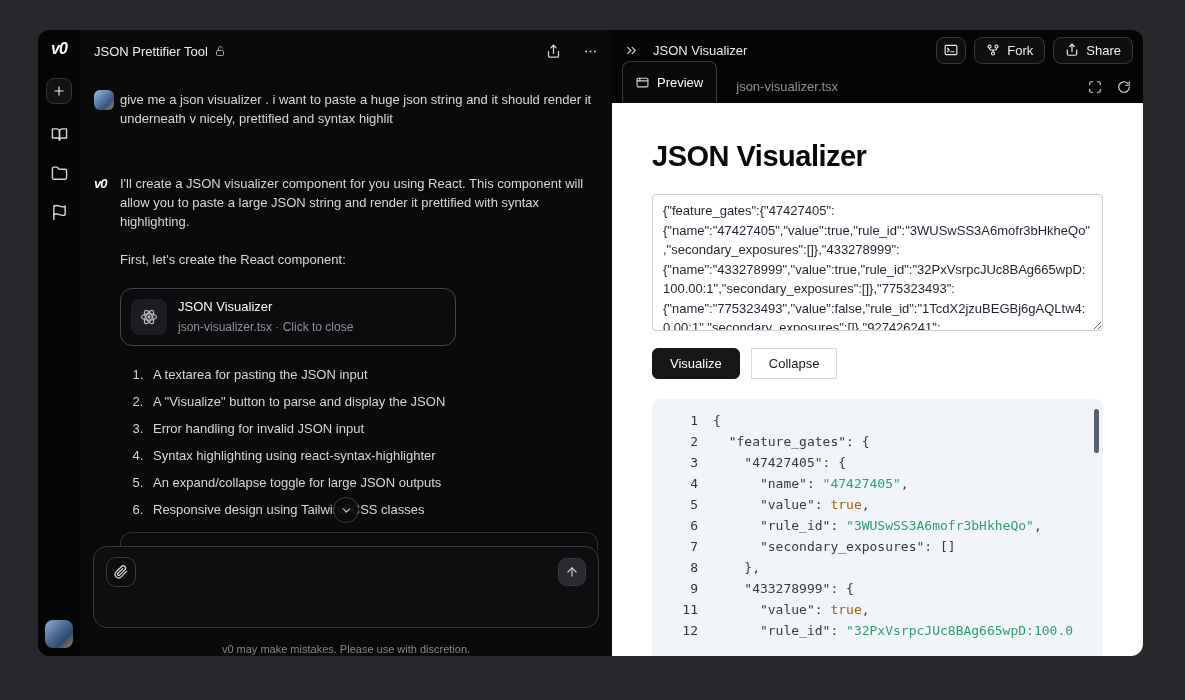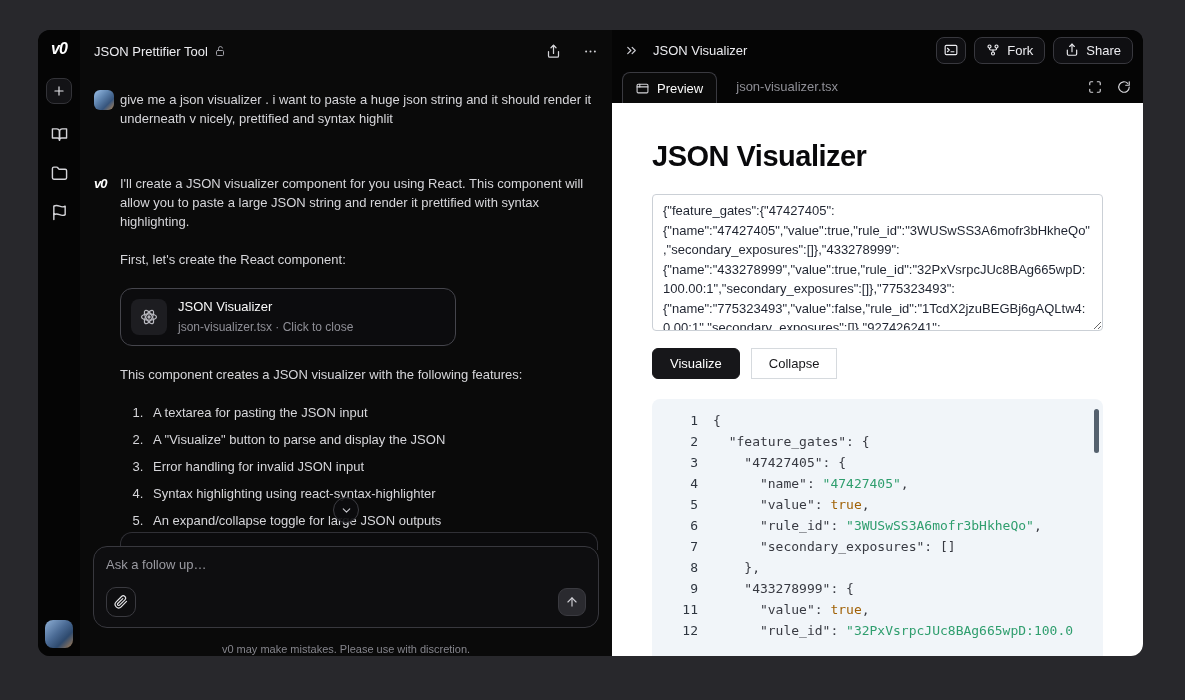--- a/index.html
+++ b/index.html
@@ -62,21 +62,21 @@
   .preview { flex:1; display:flex; flex-direction:column; background:#050505; min-width:0; }
   .p-header { height:40px; display:flex; align-items:center; justify-content:space-between; padding:0 10px 0 12px; flex-shrink:0; }
   .p-header-left { display:flex; align-items:center; gap:14px; color:#ececf0; font-size:13px; font-weight:500; }
   .p-header-left svg { width:15px; height:15px; color:#c9c9cf; cursor:pointer; }
   .p-header-right { display:flex; align-items:flex-end; gap:8px; }
   .hdr-btn { height:27px; border:1px solid #38383e; border-radius:8px; background:#0f0f12; color:#ececf0; font-size:13px; font-weight:500; display:flex; align-items:center; gap:7px; padding:0 11px; cursor:pointer; font-family:"Liberation Sans", sans-serif; }
   .hdr-btn svg { width:14px; height:14px; }
   .hdr-btn.icon-only { width:30px; padding:0; justify-content:center; }
 
   .p-tabs { height:33px; display:flex; align-items:center; padding:0 12px 0 10px; flex-shrink:0; }
-  .tab-preview { height:31px; display:flex; align-items:center; gap:8px; padding:0 13px; border:1px solid #3a3a40; border-radius:8px 8px 0 0; border-bottom:none; color:#fafafa; font-size:13px; font-weight:500; align-self:flex-end; cursor:pointer; background:#0a0a0a; }
+  .tab-preview { height:42px; display:flex; align-items:center; gap:8px; padding:0 13px; border:1px solid #3a3a40; border-radius:8px 8px 0 0; border-bottom:none; color:#fafafa; font-size:13px; font-weight:500; align-self:flex-end; cursor:pointer; background:#0a0a0a; }
   .tab-preview svg { width:13px; height:13px; color:#d4d4d8; }
   .tab-file { margin-left:19px; color:#8f8f96; font-size:13px; cursor:pointer; }
   .p-tabs-spacer { flex:1; }
   .p-tabs-right { display:flex; align-items:center; gap:15px; }
   .p-tabs-right svg { width:14px; height:14px; color:#d4d4d8; cursor:pointer; }
 
   .p-body { flex:1; background:#ffffff; padding:37px 40px 0; overflow:hidden; position:relative; }
   .p-body h1 { font-size:29px; font-weight:800; color:#09090b; letter-spacing:-0.5px; margin-bottom:21px; }
   .json-input { width:100%; height:137px; border:1px solid #cbd0d6; border-radius:4px; padding:6px 10px; font-family:"Liberation Sans", sans-serif; font-size:13px; line-height:19.5px; color:#1f2430; resize:both; outline:none; overflow:hidden; }
   .btn-row { display:flex; gap:11px; margin-top:13px; }
@@ -180,21 +180,20 @@
                   <ellipse cx="12" cy="12" rx="10" ry="4.2" transform="rotate(60 12 12)"></ellipse>
                   <ellipse cx="12" cy="12" rx="10" ry="4.2" transform="rotate(120 12 12)"></ellipse>
                 </svg>
             </div>
             <div>
               <div class="card-title">JSON Visualizer</div>
               <div class="card-sub">json-visualizer.tsx · Click to close</div>
             </div>
           </div>
 
-          <p>This component creates a JSON visualizer with the following features:</p>
           <ol class="features">
               <li>A textarea for pasting the JSON input</li>
               <li>A "Visualize" button to parse and display the JSON</li>
               <li>Error handling for invalid JSON input</li>
               <li>Syntax highlighting using react-syntax-highlighter</li>
               <li>An expand/collapse toggle for large JSON outputs</li>
               <li>Responsive design using Tailwind CSS classes</li>
             </ol>
           <p>To use this component, you'll need to install the required dependencies. You can do this by running the following command in your project directory:</p>
         </div>
@@ -205,21 +204,20 @@
       <span>
           <svg viewBox="0 0 24 24" fill="none" stroke="currentColor" stroke-width="2" stroke-linecap="round" stroke-linejoin="round">
             <polyline points="6 9 12 15 18 9"></polyline>
           </svg>
         </span>
     </div>
 
     <div class="partial-code-block"></div>
 
     <div class="input-box">
-      <input class="follow-input" placeholder="Ask a follow up…" style="">
       <div class="input-actions">
         <button class="attach-btn">
           <span>
               <svg viewBox="0 0 24 24" fill="none" stroke="currentColor" stroke-width="2" stroke-linecap="round" stroke-linejoin="round">
                 <path d="M21.44 11.05l-9.19 9.19a6 6 0 0 1-8.49-8.49l9.19-9.19a4 4 0 0 1 5.66 5.66l-9.2 9.19a2 2 0 0 1-2.83-2.83l8.49-8.48"></path>
               </svg>
             </span>
         </button>
         <button class="send-btn">
           <span>

